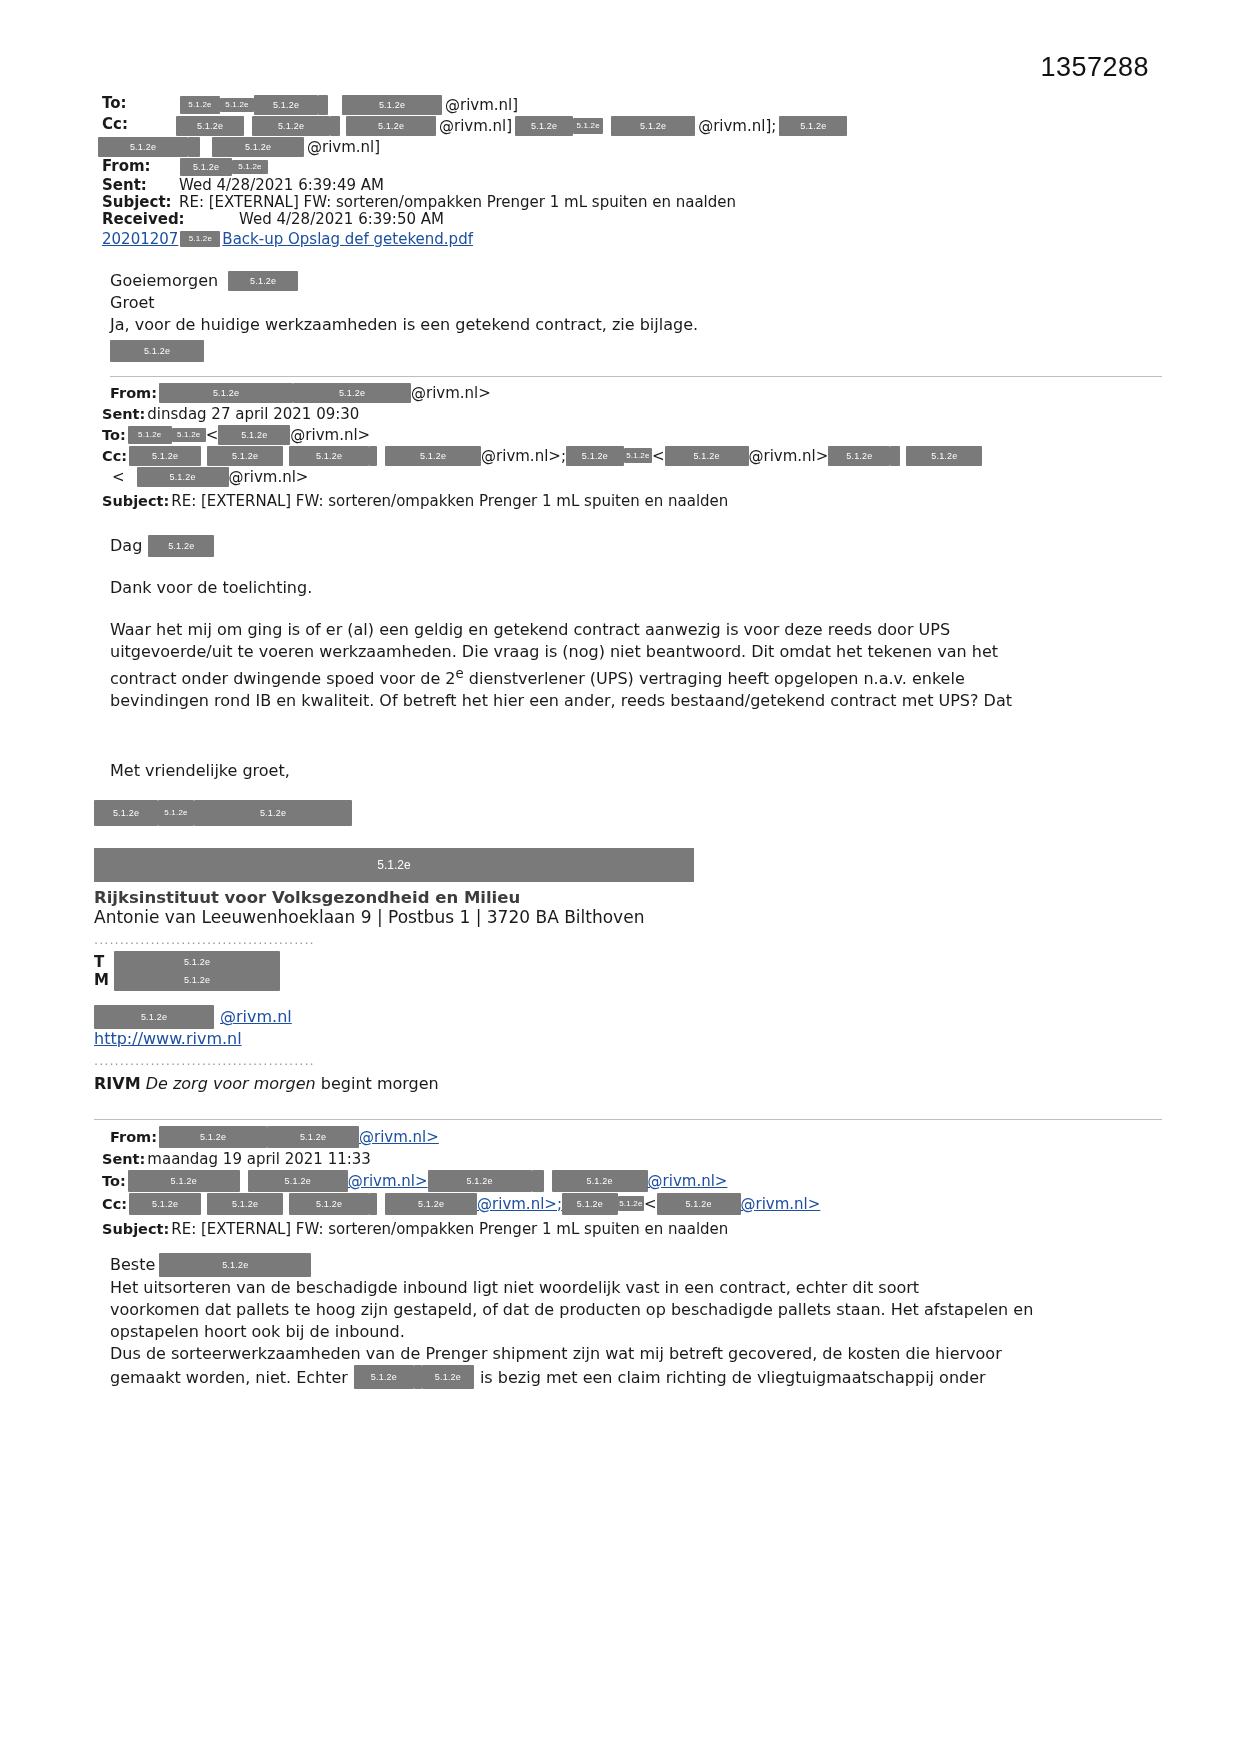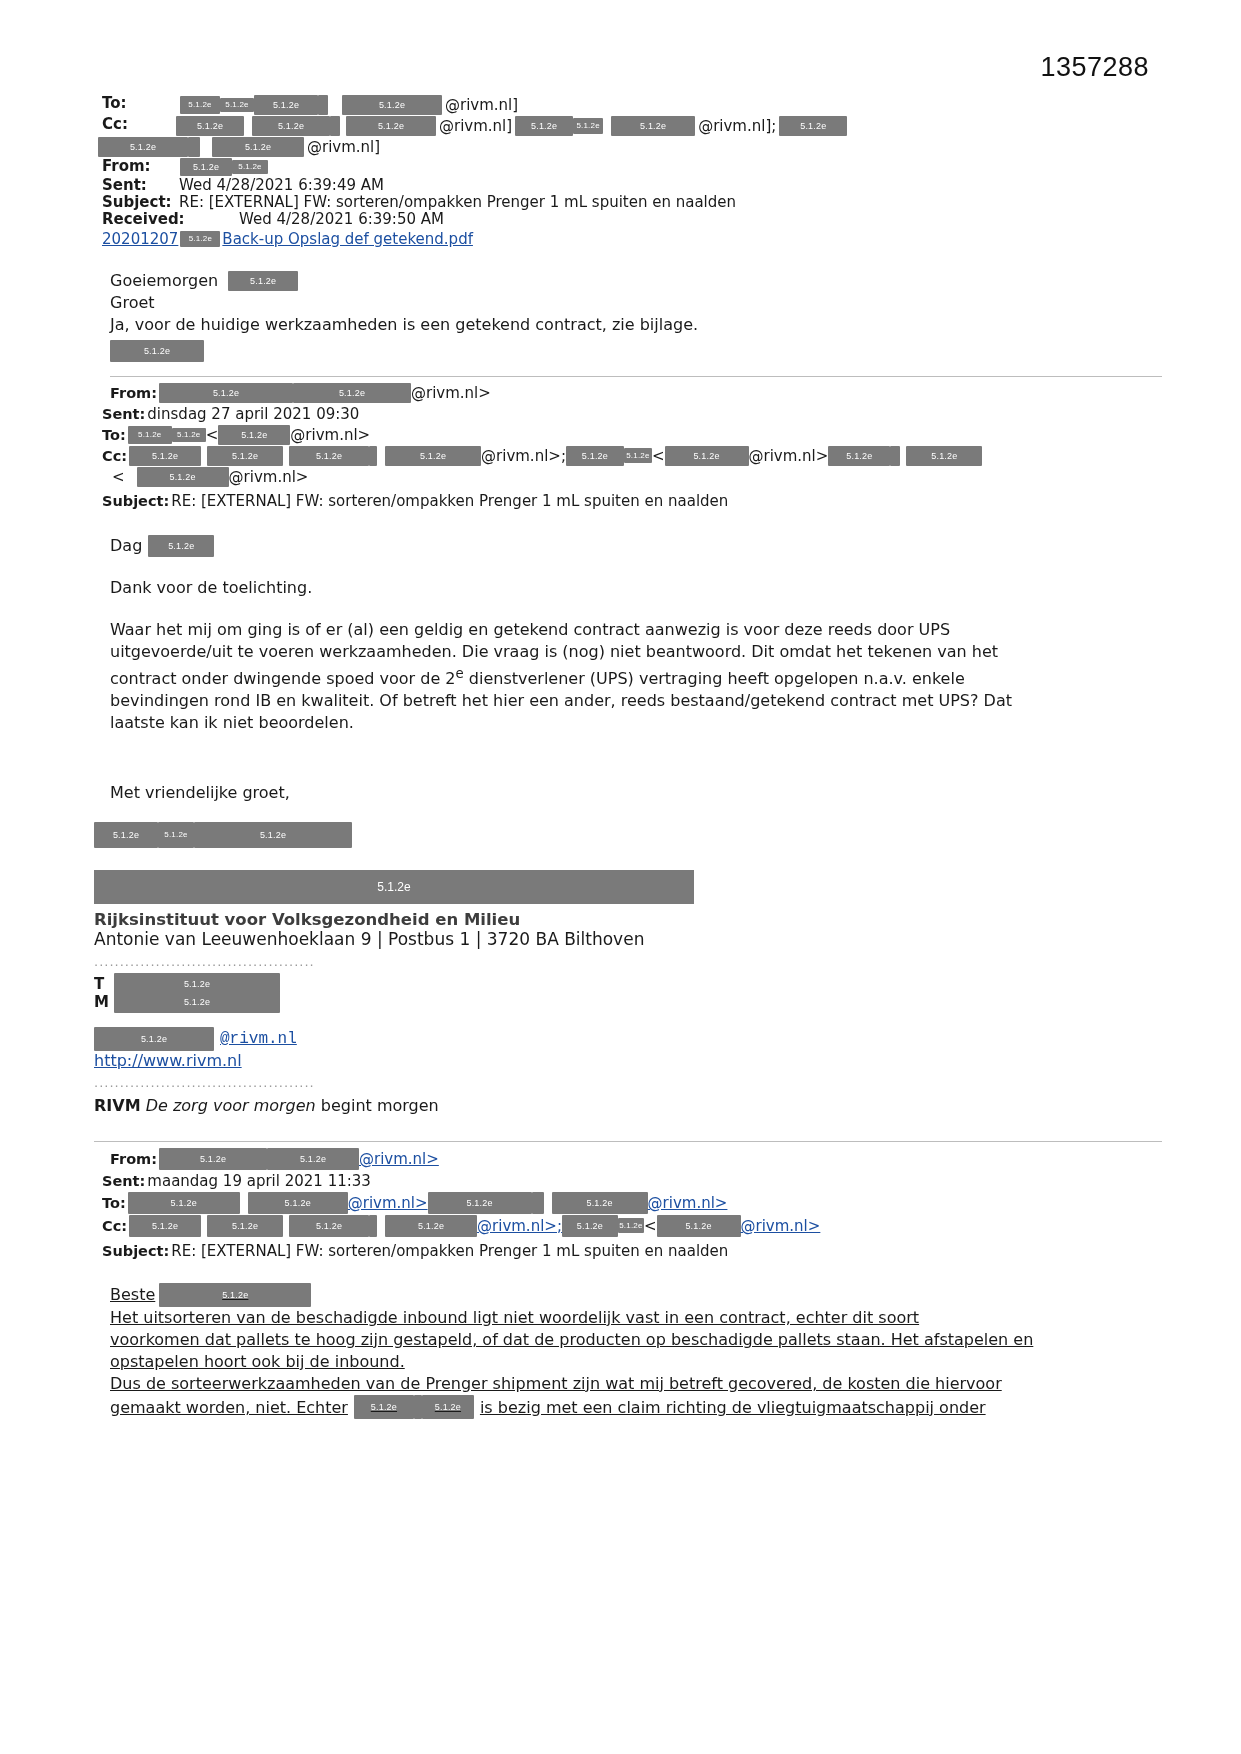--- a/index.html
+++ b/index.html
@@ -321,21 +321,20 @@
       </div>
       <div class="spacer-20"></div>
       <p>Dank voor de toelichting.</p>
       <div class="spacer-20"></div>
       <p>Waar het mij om ging is of er (al) een geldig en getekend contract aanwezig is voor deze reeds door UPS</p>
       <p>uitgevoerde/uit te voeren werkzaamheden. Die vraag is (nog) niet beantwoord. Dit omdat het tekenen van het</p>
       <p>
         <span>contract onder dwingende spoed voor de 2</span><sup>e</sup><span> dienstverlener (UPS) vertraging heeft opgelopen n.a.v. enkele</span>
       </p>
       <p>bevindingen rond IB en kwaliteit. Of betreft het hier een ander, reeds bestaand/getekend contract met UPS? Dat</p>
-      <p>laatste kan ik niet beoordelen.</p>
       <div class="spacer-28"></div>
       <div class="spacer-20"></div>
       <p>Met vriendelijke groet,</p>
     </div>
 
     <div style="margin-top:18px;">
       <div style="display:flex;align-items:center;margin-left:-8px;">
         <span class="rd sm" style="width:64px;height:26px;line-height:26px;">5.1.2e</span>
         <span class="rd xs" style="width:36px;height:26px;line-height:26px;">5.1.2e</span>
         <span class="rd sm" style="width:158px;height:26px;line-height:26px;">5.1.2e</span>
@@ -356,21 +355,21 @@
           <span class="rd sm" style="width:166px;height:22px;line-height:22px;">5.1.2e</span>
         </div>
         <div class="tm-row" style="margin-top:-4px;">
           <span class="tm-lbl">M</span>
           <span class="rd sm" style="width:166px;height:22px;line-height:22px;">5.1.2e</span>
         </div>
       </div>
 
       <div style="margin-left:-8px;margin-top:14px;display:flex;align-items:center;">
         <span class="rd sm" style="width:120px;height:24px;line-height:24px;">5.1.2e</span>
-        <span class="link" style="margin-left:6px;font-size:16px;font-family:Liberation Mono, monospace;">@rivm.nl</span>
+        <span class="link" style="margin-left:6px;font-size:16px;">@rivm.nl</span>
       </div>
       <div style="margin-left:-8px;">
         <a class="link" style="font-size:16px;">http://www.rivm.nl</a>
       </div>
 
       <div class="dots" style="margin-left:-8px;margin-top:8px;">...........................................</div>
 
       <div style="margin-left:-8px;margin-top:6px;">
         <span class="rivm-tag">RIVM</span>
         <span class="rivm-slogan">De zorg voor morgen</span><span style="font-size:16px;"> begint morgen</span>
@@ -417,21 +416,21 @@
         <span class="rd sm" style="width:84px;height:22px;line-height:22px;">5.1.2e</span>
         <span class="q-txt link">@rivm.nl&gt;</span>
       </div>
 
       <div class="q-row" style="margin-top:4px;">
         <span class="q-lbl">Subject:</span>
         <span class="q-txt">RE: [EXTERNAL] FW: sorteren/ompakken Prenger 1 mL spuiten en naalden</span>
       </div>
     </div>
 
-    <div class="body-block" style="margin-top:22px;text-decoration:underline;">
+    <div class="body-block" style="margin-top:14px;">
       <div style="display:flex;align-items:center;">
         <span>Beste</span>
         <span class="rd sm" style="width:152px;height:24px;line-height:24px;margin-left:4px;">5.1.2e</span>
       </div>
       <p>Het uitsorteren van de beschadigde inbound ligt niet woordelijk vast in een contract, echter dit soort</p>
       <p>voorkomen dat pallets te hoog zijn gestapeld, of dat de producten op beschadigde pallets staan. Het afstapelen en</p>
       <p>opstapelen hoort ook bij de inbound.</p>
       <p>Dus de sorteerwerkzaamheden van de Prenger shipment zijn wat mij betreft gecovered, de kosten die hiervoor</p>
       <div style="display:flex;align-items:flex-end;">
         <span>gemaakt worden, niet. Echter</span>

